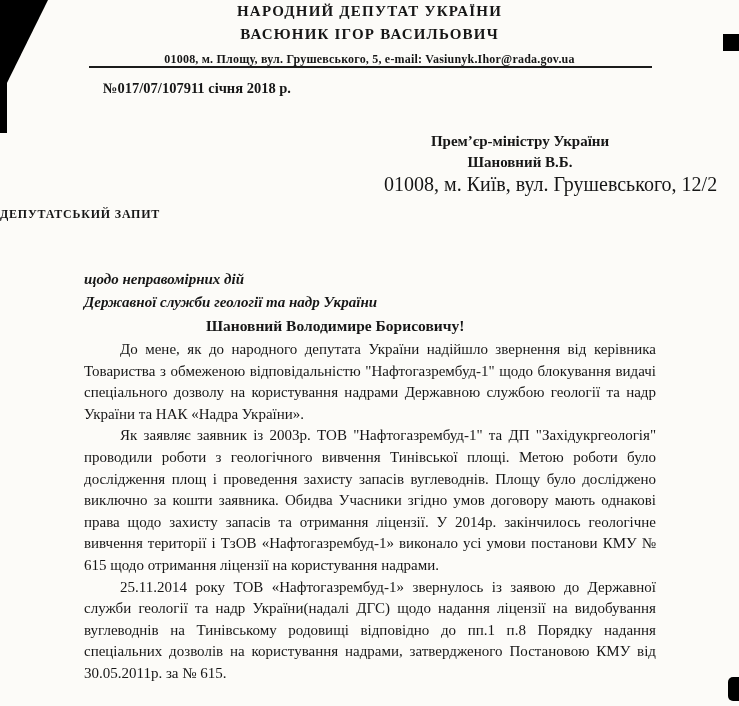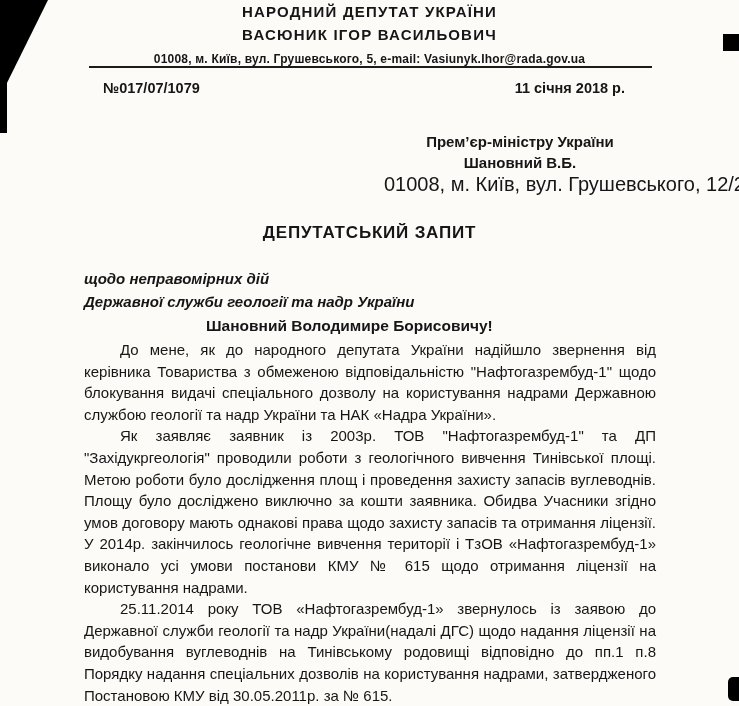--- a/index.html
+++ b/index.html
@@ -6,21 +6,21 @@
     margin: 0;
     padding: 0;
     background: #e9e9e9;
   }
   .page {
     position: relative;
     width: 739px;
     height: 706px;
     background: #fcfbf8;
     color: #161616;
-    font-family: Liberation Sans, sans-serif;
+    font-family: Liberation Serif, serif;
     overflow: hidden;
   }
 
   
   .artifact { background: #000; position: absolute; }
   .corner-triangle {
     top: 0; left: 0; width: 48px; height: 97px;
     clip-path: polygon(0 0, 100% 0, 0 100%);
   }
   .left-edge-bar { top: 0; left: 0; width: 7px; height: 133px; }
@@ -36,34 +36,34 @@
   .lh-line2 { font-size: 15px; letter-spacing: 1.2px; margin-top: 6px; }
   .lh-address { font-size: 12px; margin-top: 9px; letter-spacing: 0.2px; }
 
   .rule {
     position: absolute; top: 66px; left: 89px; width: 563px; height: 2px;
     background: #1b1b1b;
   }
 
   .ref-row {
     position: absolute; top: 80px; left: 103px; right: 114px;
-    display: flex; justify-content: space-between;
-    font-size: 14.5px; font-weight: bold; gap: 48px;
+    display: flex; 
+    font-size: 14.5px; font-weight: bold;
   }
 
   .addressee {
     position: absolute; top: 131px; right: 83px; width: 272px;
     text-align: center; font-size: 15px; line-height: 21px;
   }
   .addressee .bold-line { font-weight: bold; }
   .addressee .addr-line { font-size: 20px; white-space: nowrap; margin-top: 1px; }
 
   .doc-title {
     position: absolute; top: 207px; left: 0; width: 100%;
-    text-align: center; font-weight: bold; font-size: 17px; letter-spacing: 0.8px; margin-top: 16px;
+    text-align: left; font-weight: bold; font-size: 12px; letter-spacing: 0.8px;
   }
 
   .subject {
     position: absolute; top: 248px; left: 84px;
     font-weight: bold; font-style: italic;
     font-size: 15px; line-height: 22.5px; margin-top: 20px;
   }
 
   .salutation {
     position: absolute; top: 317px; left: 206px;
@@ -82,21 +82,21 @@
 <div class="page">
 
   <div class="artifact corner-triangle"></div>
   <div class="artifact left-edge-bar"></div>
   <div class="artifact top-right-square"></div>
   <div class="artifact right-edge-blob"></div>
 
   <header class="letterhead">
     <div class="lh-line1">НАРОДНИЙ ДЕПУТАТ УКРАЇНИ</div>
     <div class="lh-line2">ВАСЮНИК ІГОР ВАСИЛЬОВИЧ</div>
-    <div class="lh-address">01008, м. Київ, вул. Грушевського, 5, e-mail: Vasiunyk.Ihor@rada.gov.ua</div>
+    <div class="lh-address">01008, м. Площу, вул. Грушевського, 5, e-mail: Vasiunyk.Ihor@rada.gov.ua</div>
   </header>
 
   <div class="rule"></div>
 
   <div class="ref-row">
     <span>№017/07/1079</span>
     <span>11 січня 2018 р.</span>
   </div>
 
   <div class="addressee">

